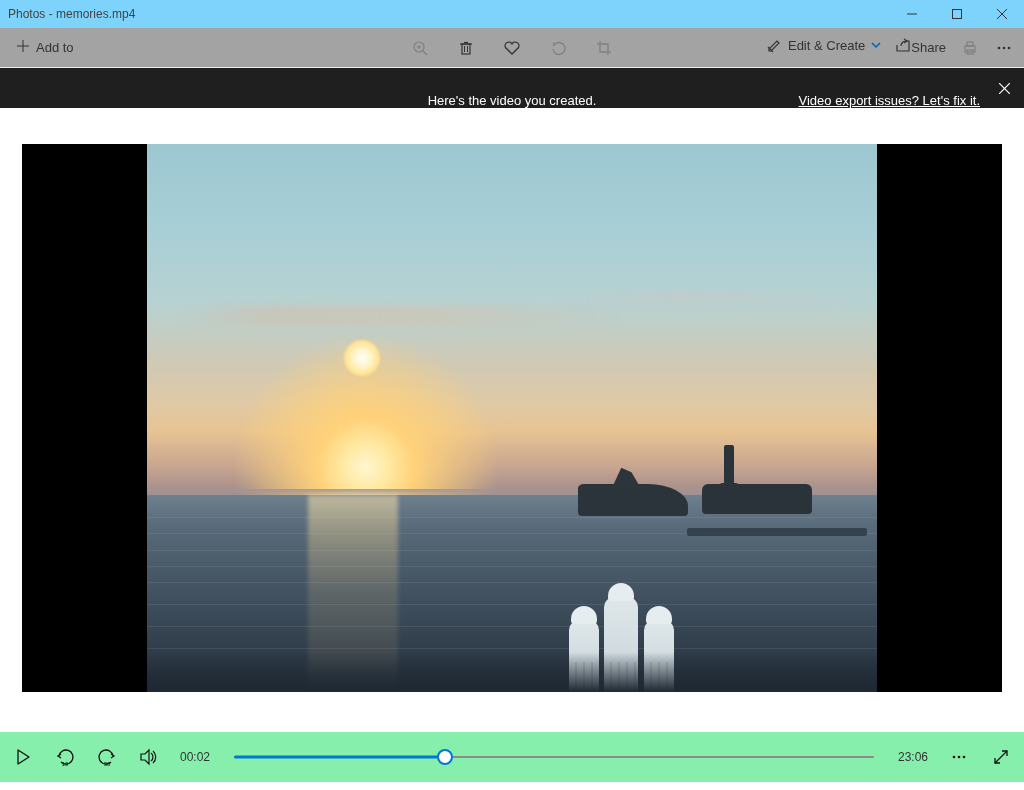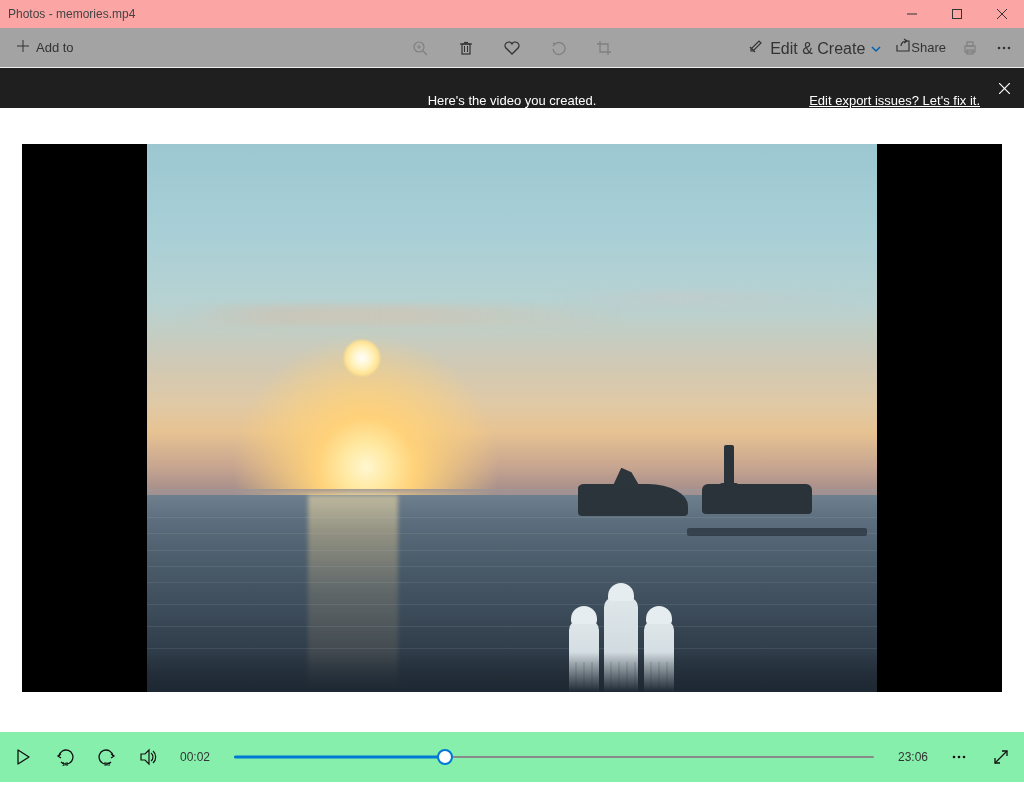--- a/index.html
+++ b/index.html
@@ -1,33 +1,33 @@
 <!DOCTYPE html>
 <html><head>
 <meta charset="utf-8">
 <style>
   * { margin: 0; padding: 0; box-sizing: border-box; font-family: "Segoe UI", Arial, sans-serif; }
   html, body { width: 1024px; height: 790px; overflow: hidden; background: #fff; }
 
   
-  .titlebar { height: 28px; display: flex; align-items: center; justify-content: space-between; padding-left: 8px; background: #fca5a5; }
+  .titlebar { height: 28px; display: flex; align-items: center; justify-content: space-between; padding-left: 8px; background: #7dd3fc; }
   .titlebar .title { font-size: 12px; color: #444; }
   .win-controls { display: flex; }
   .win-btn { width: 45px; height: 28px; display: flex; align-items: center; justify-content: center; }
   .win-btn svg { display: block; }
 
   
   .toolbar { height: 40px; display: flex; align-items: center; background: #a3a3a3; border-bottom: 1px solid #eee; position: relative; }
   .tb-left { display: flex; align-items: center; padding-left: 6px; }
   .addto { display: flex; align-items: center; gap: 6px; padding: 0 10px; height: 36px; font-size: 13px; color: #333; cursor: pointer; }
   .tb-center { position: absolute; left: 50%; transform: translateX(-50%); display: flex; align-items: center; gap: 26px; }
   .tb-icon { width: 20px; height: 20px; display: flex; align-items: center; justify-content: center; color: #555; }
   .dim { opacity: 0.45; }
   .tb-right { margin-left: auto; display: flex; align-items: center; gap: 14px; padding-right: 10px; }
-  .edit-create { display: flex; align-items: flex-end; gap: 6px; font-size: 16px; color: #333; cursor: pointer; }
+  .edit-create { display: flex; align-items: flex-start; gap: 6px; font-size: 13px; color: #333; cursor: pointer; }
   .chev-blue { color: #0063b1; }
   .share { display: flex; align-items: center; font-size: 13px; color: #333; cursor: pointer; }
 
   
   .banner { height: 40px; background: #1f1f1f; color: #fff; display: flex; align-items: flex-end; justify-content: center; position: relative; font-size: 13px; }
   .banner .link { position: absolute; right: 44px; text-decoration: underline; cursor: pointer; font-size: 13px; }
   .banner .close { position: absolute; right: 10px; top: 50%; transform: translateY(-50%); width: 20px; height: 20px; display:flex; align-items:center; justify-content:center; cursor: pointer; }
 
   
   .viewer-wrap { padding: 36px 20px 0 20px; }
@@ -182,21 +182,21 @@
           <circle cx="3" cy="8" r="1.3" fill="#333"></circle>
           <circle cx="8" cy="8" r="1.3" fill="#333"></circle>
           <circle cx="13" cy="8" r="1.3" fill="#333"></circle>
         </svg>
     </span>
   </div>
 </div>
 
 <div class="banner">
   <span>Here's the video you created.</span>
-  <span class="link">Edit export issues? Let's fix it.</span>
+  <span class="link">Video export issues? Let's fix it.</span>
   <span class="close">
     <svg width="11" height="11">
         <line x1="0" y1="0" x2="11" y2="11" stroke="#fff" stroke-width="1.2"></line>
         <line x1="11" y1="0" x2="0" y2="11" stroke="#fff" stroke-width="1.2"></line>
       </svg>
   </span>
 </div>
 
 <div class="viewer-wrap">
   <div class="viewer">

